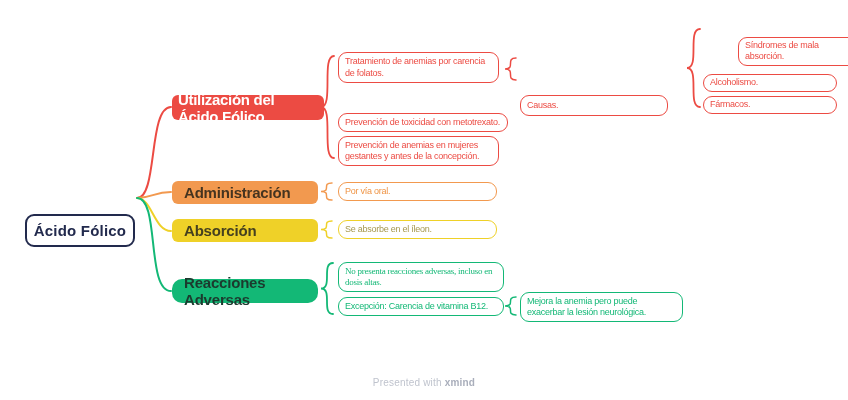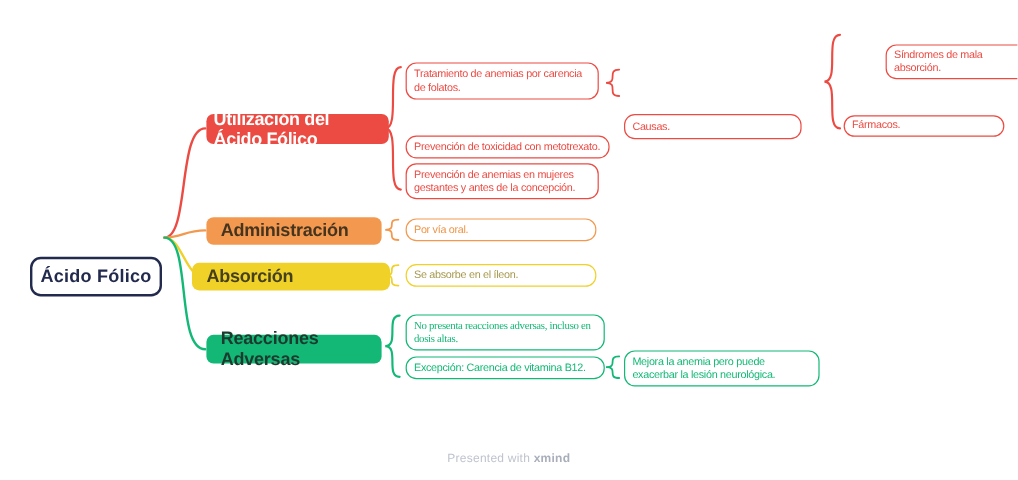--- a/index.html
+++ b/index.html
@@ -15,21 +15,21 @@
     letter-spacing:.2px;
   }
   .topic{
     border-radius:6px;font-size:15px;font-weight:bold;letter-spacing:-.2px;
     padding:0 12px;color:#3c3327;
   }
   .topic.tight{padding:0 6px;letter-spacing:-.3px;}
   .t-red{background:var(--c-red,#ec4b43);color:#ffffff;}
   .t-orange{background:var(--c-orange,#f2994f);color:#46341f;}
   .t-yellow{background:var(--c-yellow,#efd128);color:#45401f;}
-  .t-green{background:var(--c-green,#13b876);color:#1c3a2e;}
+  .t-green{background:var(--c-green,#13b876);color:#1c3a2e;border-radius:10px;}
   .leaf{
     background:#fff;border:1.5px solid;border-radius:9px;
     font-size:9px;line-height:1.25;letter-spacing:-.25px;padding:2px 6px;
   }
   .l-red{border-color:var(--c-red,#ec4b43);color:var(--c-red,#ec4b43);}
   .l-orange{border-color:var(--c-orange,#f2994f);color:#ef9445;}
   .l-yellow{border-color:var(--c-yellow,#efd128);color:#a6984d;}
   .l-green{border-color:var(--c-green,#13b876);color:var(--c-green,#13b876);}
   .watermark{
     position:absolute;left:0;right:0;top:377px;text-align:center;
@@ -55,26 +55,27 @@
     <path d="M332,183 C321,183 332,191.5 321,191.5 C332,191.5 321,200 332,200" fill="none" stroke="var(--c-orange,#f2994f)" stroke-width="1.5" stroke-linecap="round"></path>
     <path d="M332,221 C321,221 332,229.5 321,229.5 C332,229.5 321,238 332,238" fill="none" stroke="var(--c-yellow,#efd128)" stroke-width="1.5" stroke-linecap="round"></path>
     <path d="M333,263 C321,263 333,288.5 321,288.5 C333,288.5 321,314 333,314" fill="none" stroke="var(--c-green,#13b876)" stroke-width="1.8" stroke-linecap="round"></path>
     <path d="M516,297 C505,297 516,306 505,306 C516,306 505,315 516,315" fill="none" stroke="var(--c-green,#13b876)" stroke-width="1.5" stroke-linecap="round"></path>
   </svg>
 
   <div class="node root" style="left:25px;top:181px;width:110px;height:33px;margin-top:33px;">Ácido Fólico</div>
 
   <div class="node topic tight t-red" style="left:172px;top:95px;width:152px;height:25px;">Utilización del Ácido Fólico</div>
   <div class="node topic t-orange" style="left:172px;top:181px;width:146px;height:23px;">Administración</div>
-  <div class="node topic t-yellow" style="left:160px;top:219px;width:165px;height:23px;">Absorción</div>
+  <div class="node topic t-yellow" style="left:172px;top:219px;width:146px;height:23px;">Absorción</div>
   <div class="node topic t-green" style="left:172px;top:279px;width:146px;height:24px;">Reacciones Adversas</div>
 
   <div class="node leaf l-red" style="left:338px;top:52px;width:161px;min-height:31px;">Tratamiento de anemias por carencia de folatos.</div>
   <div class="node leaf l-red" style="left:520px;top:58px;width:148px;min-height:21px;margin-top:37px;">Causas.</div>
   <div class="node leaf l-red" style="left:703px;top:37px;width:122px;min-height:18px;margin-left:35px;">Síndromes de mala absorción.</div>
+  <div class="node leaf l-red" style="left:703px;top:74px;width:134px;min-height:18px;">Alcoholismo.</div>
   <div class="node leaf l-red" style="left:703px;top:96px;width:134px;min-height:18px;">Fármacos.</div>
   <div class="node leaf l-red" style="left:338px;top:113px;width:170px;min-height:19px;">Prevención de toxicidad con metotrexato.</div>
   <div class="node leaf l-red" style="left:338px;top:136px;width:161px;min-height:30px;">Prevención de anemias en mujeres gestantes y antes de la concepción.</div>
 
   <div class="node leaf l-orange" style="left:338px;top:182px;width:159px;min-height:19px;">Por vía oral.</div>
 
   <div class="node leaf l-yellow" style="left:338px;top:220px;width:159px;min-height:19px;">Se absorbe en el íleon.</div>
 
   <div class="node leaf l-green" style="left:338px;top:262px;width:166px;min-height:30px;font-family:Liberation Serif, serif;">No presenta reacciones adversas, incluso en dosis altas.</div>
   <div class="node leaf l-green" style="left:338px;top:297px;width:166px;min-height:19px;">Excepción: Carencia de vitamina B12.</div>

